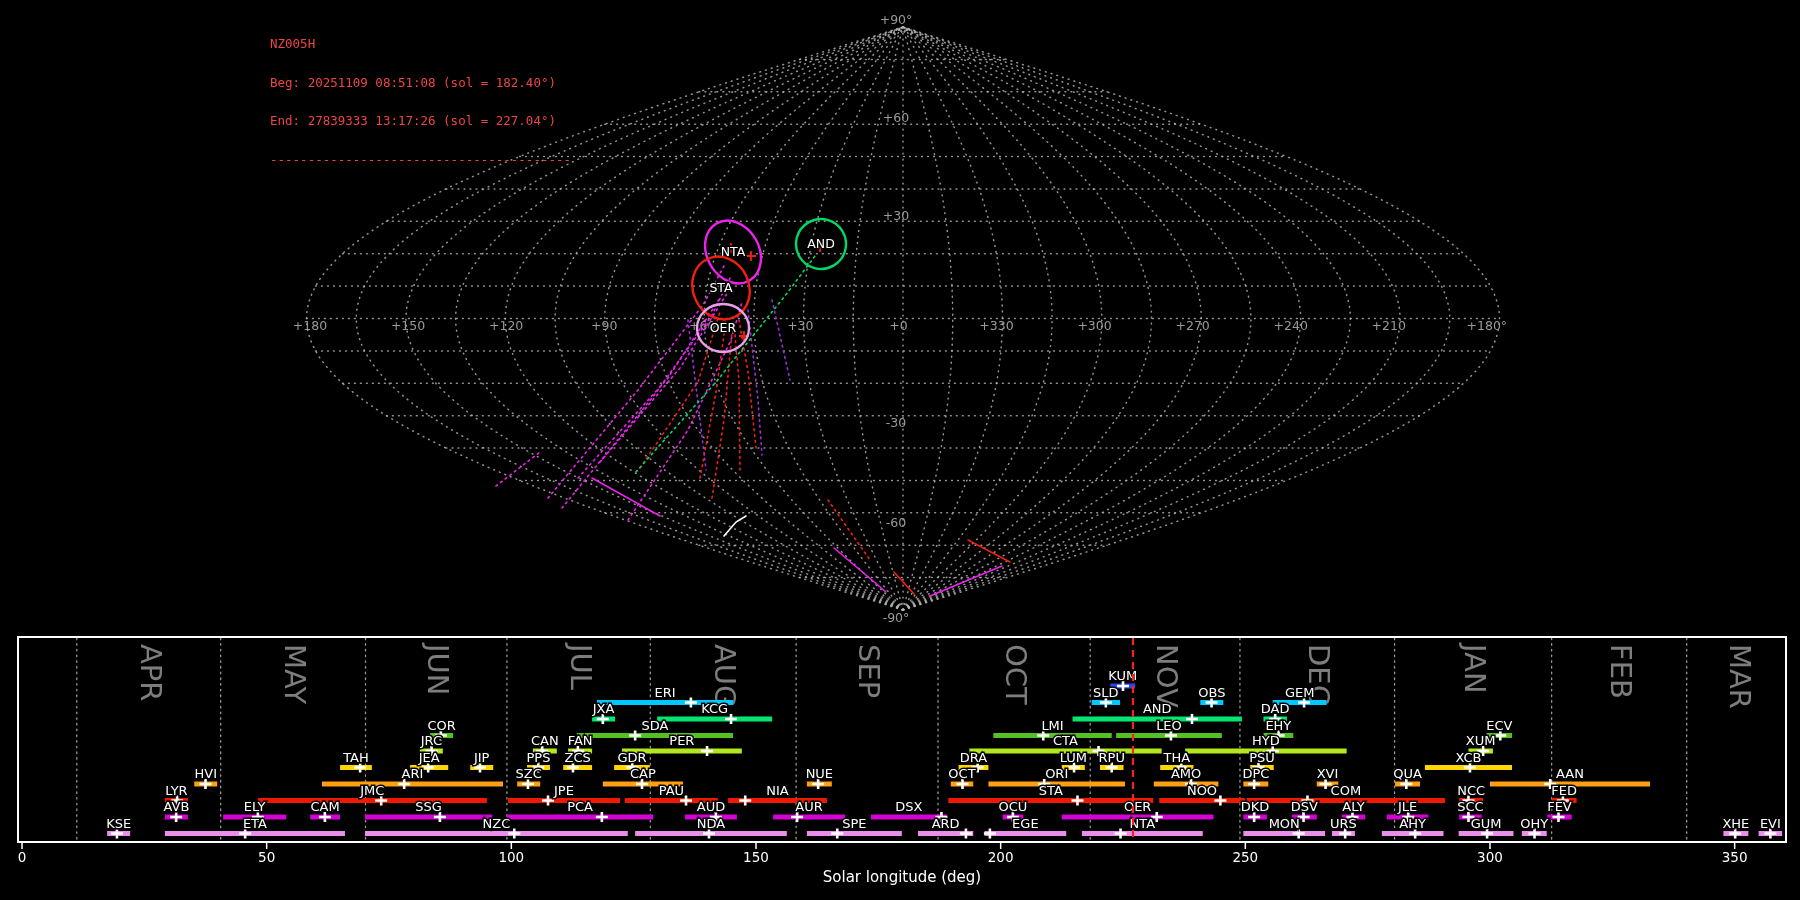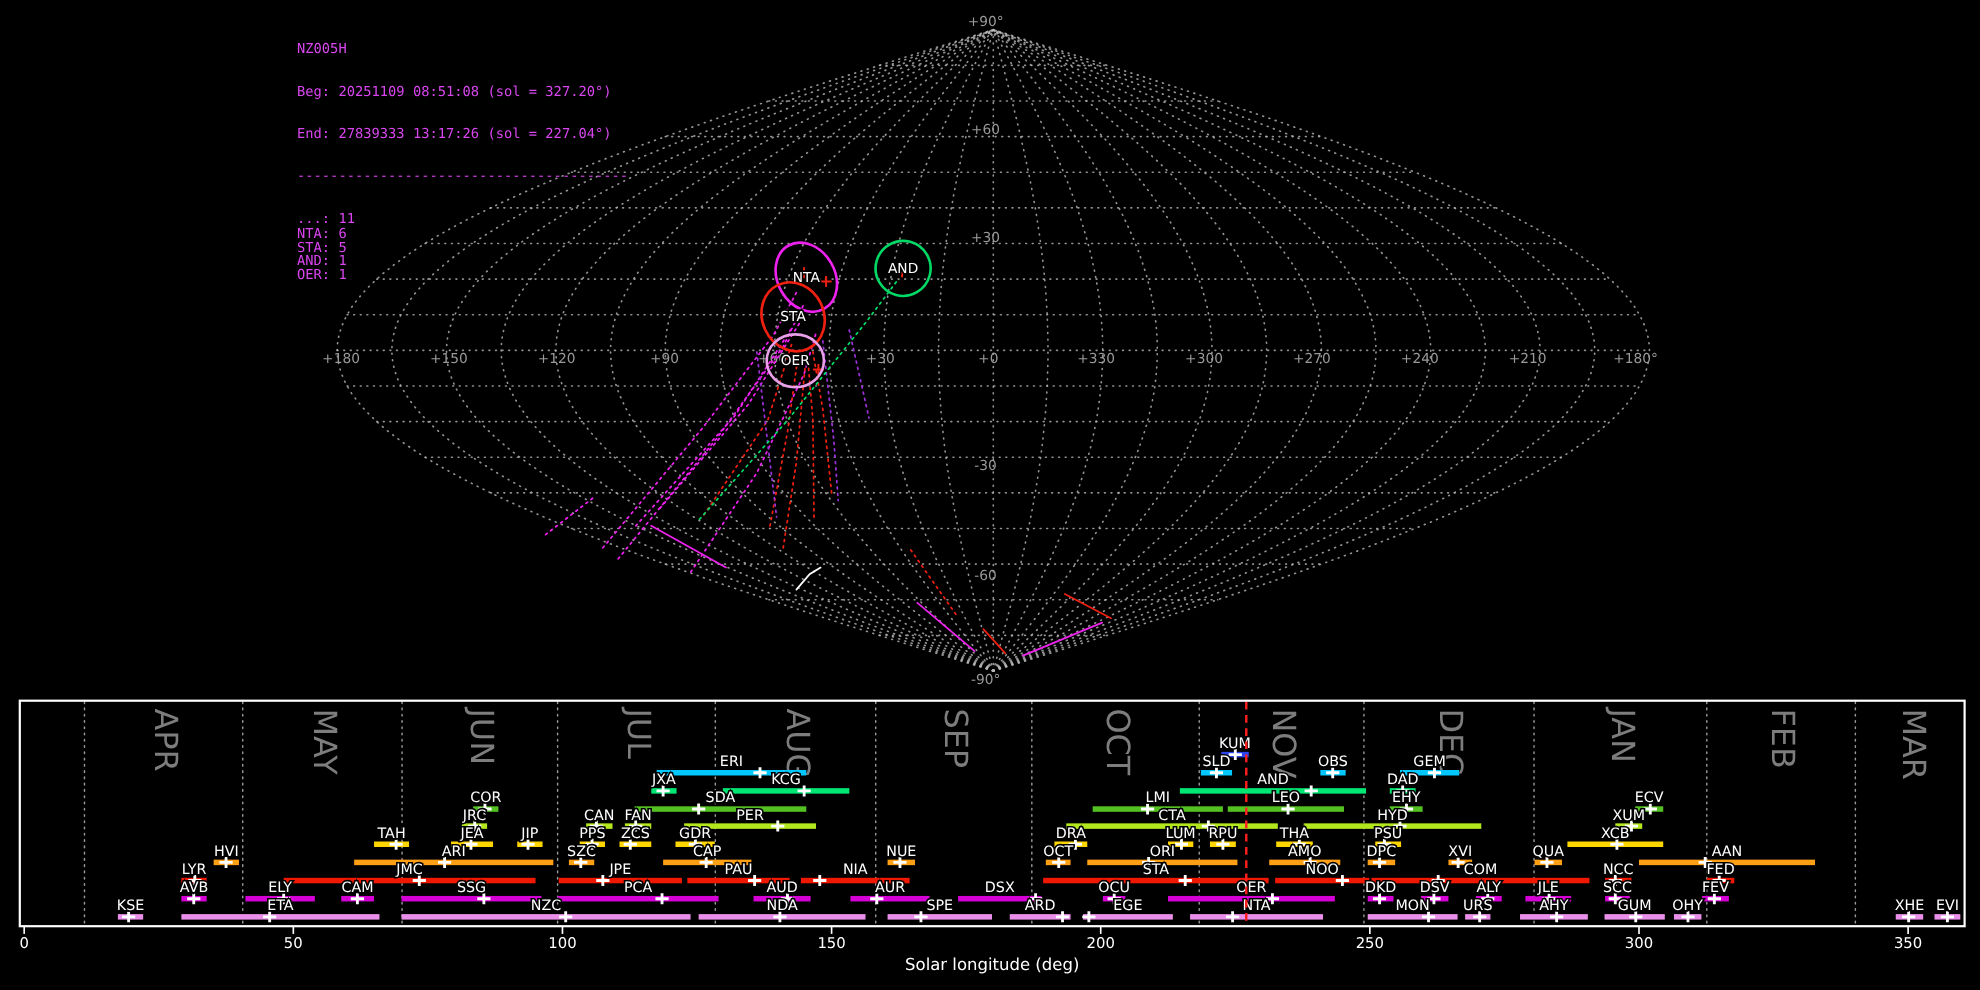--- a/index.html
+++ b/index.html
@@ -1,20 +1,20 @@
 <!DOCTYPE html>
 <html><head>
 <meta charset="utf-8">
 <style>
   html,body{margin:0;padding:0;background:#000;}
   body{width:1800px;height:900px;position:relative;overflow:hidden;
        font-family:"DejaVu Sans",sans-serif;}
   #plot{position:absolute;left:0;top:0;}
   svg text{font-family:"DejaVu Sans",sans-serif;}
-  .hdr{position:absolute;left:270px;top:12px;color:#d946ef;
+  .hdr{position:absolute;left:270px;top:12px;color:#ef4444;
        font-family:"DejaVu Sans Mono",monospace;font-size:12.5px;
        line-height:12.9px;white-space:pre;z-index:5;}
   .grid{fill:none;stroke:#b8b8b8;stroke-width:1.5;stroke-dasharray:0.8 5.2;
         stroke-linecap:round;opacity:.8;}
   .maplabel{fill:#9a9a9a;font-size:12.5px;}
   .halo{paint-order:stroke;stroke:#000;stroke-width:3px;}
 </style>
 </head>
 <body>
 
@@ -419,17 +419,16 @@
       <line x1="1489.99" y1="842" x2="1489.99" y2="849" stroke="#fff" stroke-width="1.5"></line>
       <text x="1489.99" y="862" text-anchor="middle" fill="#fff" font-size="13.5">300</text>
       <line x1="1734.655" y1="842" x2="1734.655" y2="849" stroke="#fff" stroke-width="1.5"></line>
       <text x="1734.655" y="862" text-anchor="middle" fill="#fff" font-size="13.5">350</text>
       <text x="902" y="882" text-anchor="middle" fill="#fff" font-size="15">Solar longitude (deg)</text>
     </g>
 </svg>
 
 <div class="hdr">
   <div>NZ005H</div>
-  <div>Beg: 20251109 08:51:08 (sol = 327.20°)</div>
+  <div>Beg: 20251109 08:51:08 (sol = 182.40°)</div>
   <div>End: 27839333 13:17:26 (sol = 227.04°)</div>
   <div>----------------------------------------</div>
-  <div id="counts"><div>...: 11</div><div>NTA: 6</div><div>STA: 5</div><div>AND: 1</div><div>OER: 1</div></div>
 </div>
 
 </body></html>

